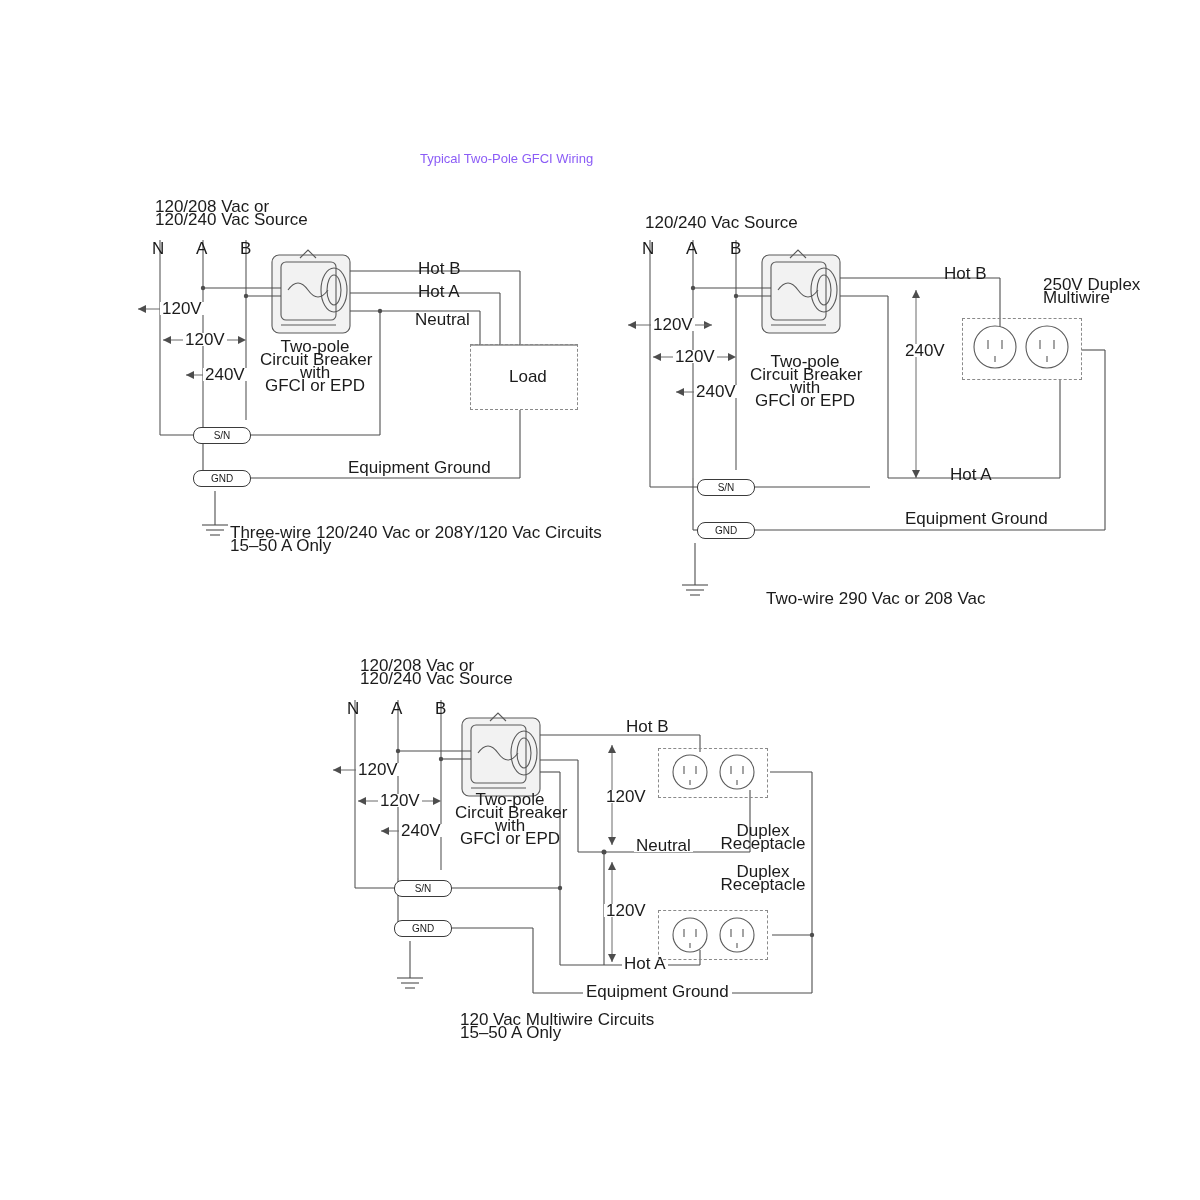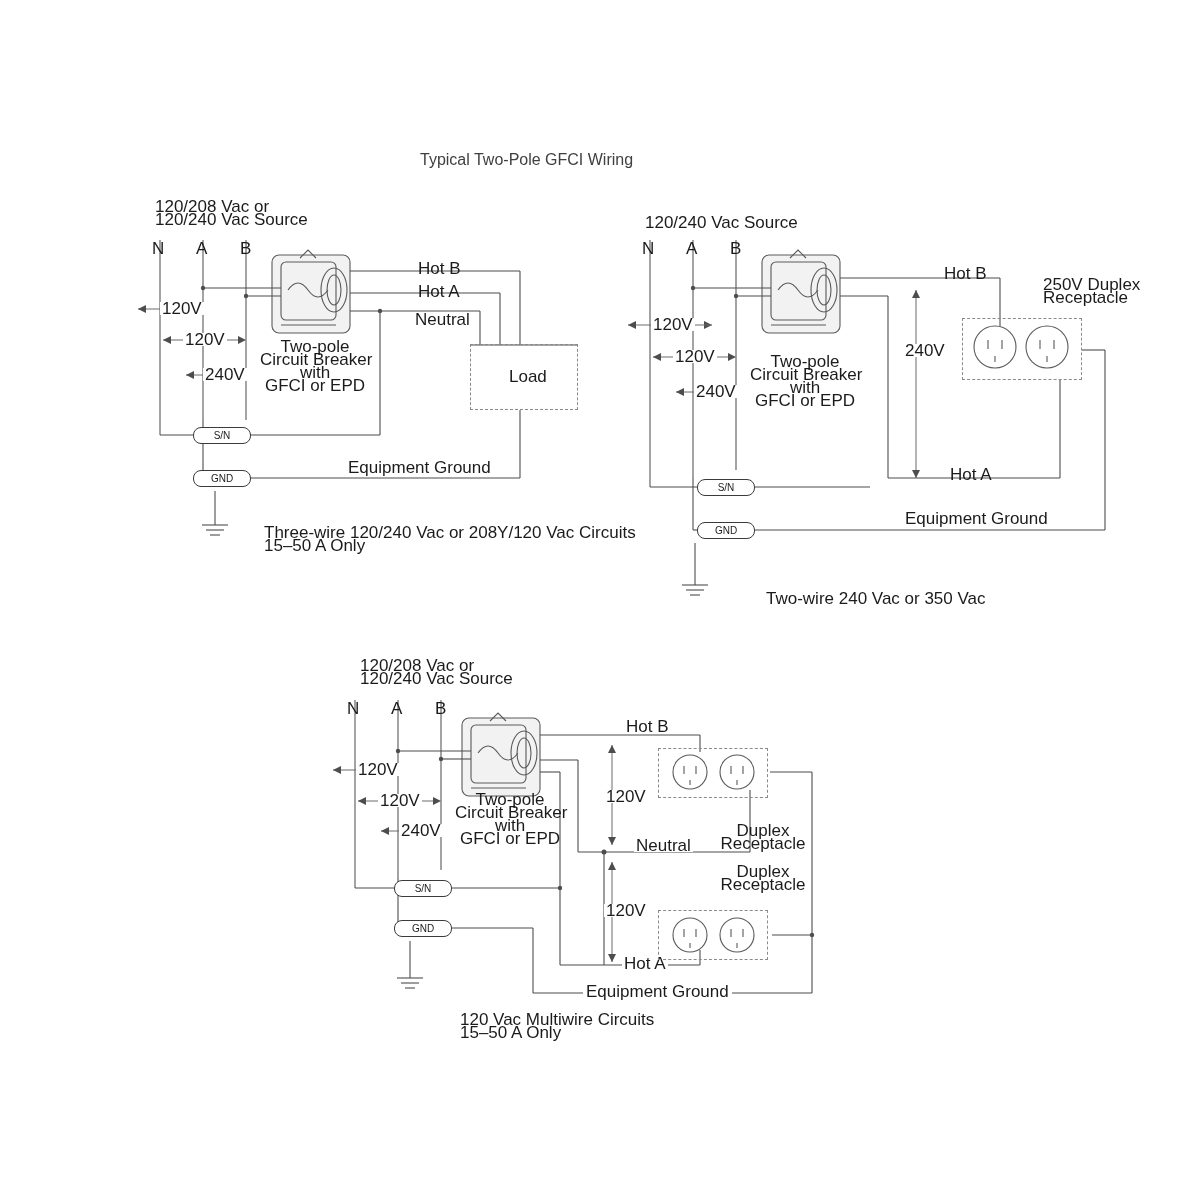--- a/index.html
+++ b/index.html
@@ -24,22 +24,22 @@
   .lbl {
     position: absolute;
     font-size: 17px;
     line-height: 13px;
     color: #1b1b1b;
     white-space: pre;
   }
   .lbl.c { text-align: center; }
   .title {
     position: absolute;
-    font-size: 16px;
-    color: #404040;
+    font-size: 13px;
+    color: #8b5cf6;
     white-space: pre;
   }
   .dashbox {
     position: absolute;
     border: 1px dashed #8a8a8a;
     box-sizing: border-box;
   }
   .pillbox {
     position: absolute;
     border: 1px solid #3b3b3b;
@@ -279,21 +279,21 @@
   <div class="lbl" style="left:415px; top:313px;">Neutral</div>
 
   <div class="dashbox" style="left:470px; top:344px; width:108px; height:66px;"></div>
   <div class="lbl" style="left:509px; top:370px;text-align:right;">Load</div>
 
   <div class="pillbox" style="left:193px; top:427px; width:58px; height:17px; line-height:16px;">S/N</div>
   <div class="pillbox" style="left:193px; top:470px; width:58px; height:17px; line-height:16px;">GND</div>
 
   <div class="lbl" style="left:345px; top:461px; background:#fff; padding:0 3px;">Equipment Ground</div>
 
-  <div class="lbl" style="left:264px; top:526px;">Three-wire 120/240 Vac or 208Y/120 Vac Circuits
+  <div class="lbl" style="left:230px; top:526px;">Three-wire 120/240 Vac or 208Y/120 Vac Circuits
 15–50 A Only</div>
 
   <div class="lbl" style="left:645px; top:216px;">120/240 Vac Source</div>
   <div class="lbl" style="left:642px; top:242px;">N</div>
   <div class="lbl" style="left:686px; top:242px;">A</div>
   <div class="lbl" style="left:730px; top:242px;">B</div>
 
   <div class="lbl" style="left:651px; top:318px; background:#fff; padding:0 2px;">120V</div>
   <div class="lbl" style="left:673px; top:350px; background:#fff; padding:0 2px;">120V</div>
   <div class="lbl" style="left:694px; top:385px; background:#fff; padding:0 2px;">240V</div>
@@ -303,28 +303,28 @@
 with
 GFCI or EPD</div>
 
   <div class="lbl" style="left:944px; top:267px;">Hot B</div>
   <div class="lbl" style="left:950px; top:468px;">Hot A</div>
 
   <div class="lbl" style="left:903px; top:344px; background:#fff; padding:0 2px;">240V</div>
 
   <div class="dashbox" style="left:962px; top:318px; width:120px; height:62px;"></div>
   <div class="lbl" style="left:1043px; top:278px;">250V Duplex
-Receptacle</div>
+Multiwire</div>
 
   <div class="pillbox" style="left:697px; top:479px; width:58px; height:17px; line-height:16px;">S/N</div>
   <div class="pillbox" style="left:697px; top:522px; width:58px; height:17px; line-height:16px;">GND</div>
 
   <div class="lbl" style="left:902px; top:512px; background:#fff; padding:0 3px;">Equipment Ground</div>
 
-  <div class="lbl" style="left:766px; top:592px;">Two-wire 240 Vac or 350 Vac</div>
+  <div class="lbl" style="left:766px; top:592px;">Two-wire 290 Vac or 208 Vac</div>
 
   <div class="lbl" style="left:360px; top:659px;">120/208 Vac or
 120/240 Vac Source</div>
   <div class="lbl" style="left:347px; top:702px;">N</div>
   <div class="lbl" style="left:391px; top:702px;">A</div>
   <div class="lbl" style="left:435px; top:702px;">B</div>
 
   <div class="lbl" style="left:356px; top:763px; background:#fff; padding:0 2px;">120V</div>
   <div class="lbl" style="left:378px; top:794px; background:#fff; padding:0 2px;">120V</div>
   <div class="lbl" style="left:399px; top:824px; background:#fff; padding:0 2px;">240V</div>

